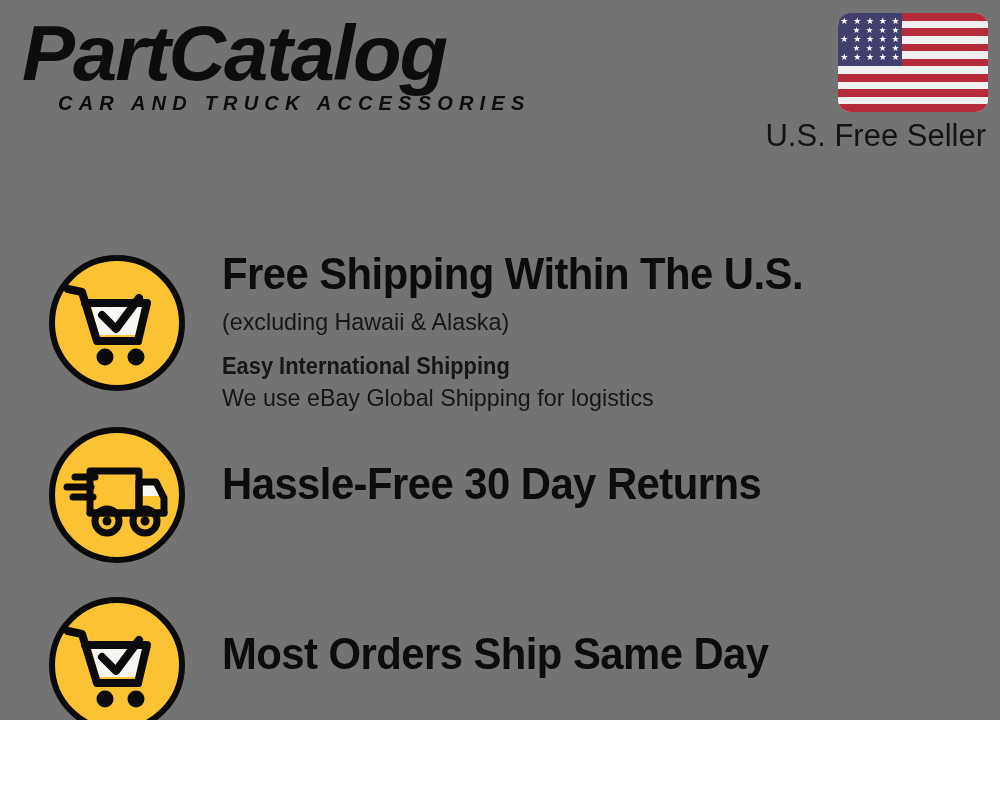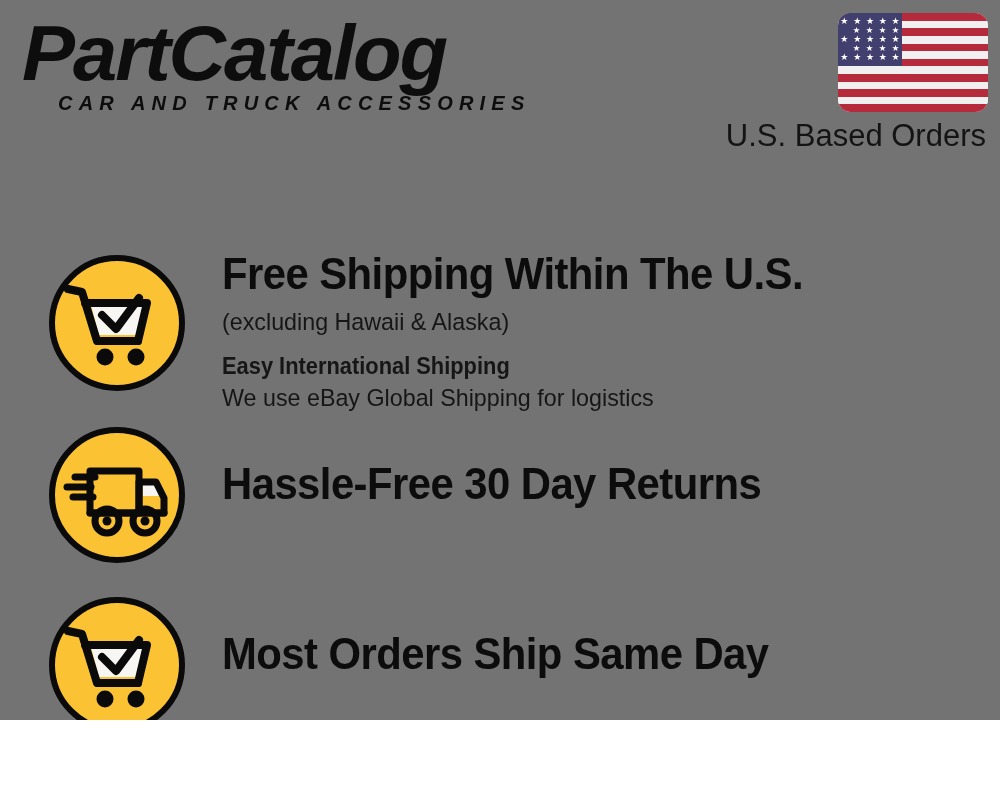--- a/index.html
+++ b/index.html
@@ -226,21 +226,21 @@
         <div class="star-row" style="top:40px;">
           <span class="star">★</span>
             <span class="star">★</span>
             <span class="star">★</span>
             <span class="star">★</span>
             <span class="star">★</span>
         </div>
       </div>
     </div>
   </div>
-  <div class="seller-text">U.S. Based Orders</div>
+  <div class="seller-text">U.S. Free Seller</div>
 
   <div class="feature" id="feature-0">
     <div class="badge">
       <svg viewBox="0 0 140 140" xmlns="http://www.w3.org/2000/svg">
         <circle cx="70" cy="70" r="65" fill="#FBC334" stroke="#0A0A0A" stroke-width="6"></circle>
 
         <path d="M44 52 L96 52 L89 82 L52 82 Z" fill="#F7F6F2"></path>
 
         <path d="M21 36 L35 39 L50 88 L91 88" fill="none" stroke="#0A0A0A" stroke-width="8" stroke-linecap="round" stroke-linejoin="round"></path>
         <path d="M38 50 L100 50 L91 88" fill="none" stroke="#0A0A0A" stroke-width="8" stroke-linecap="round" stroke-linejoin="round"></path>

